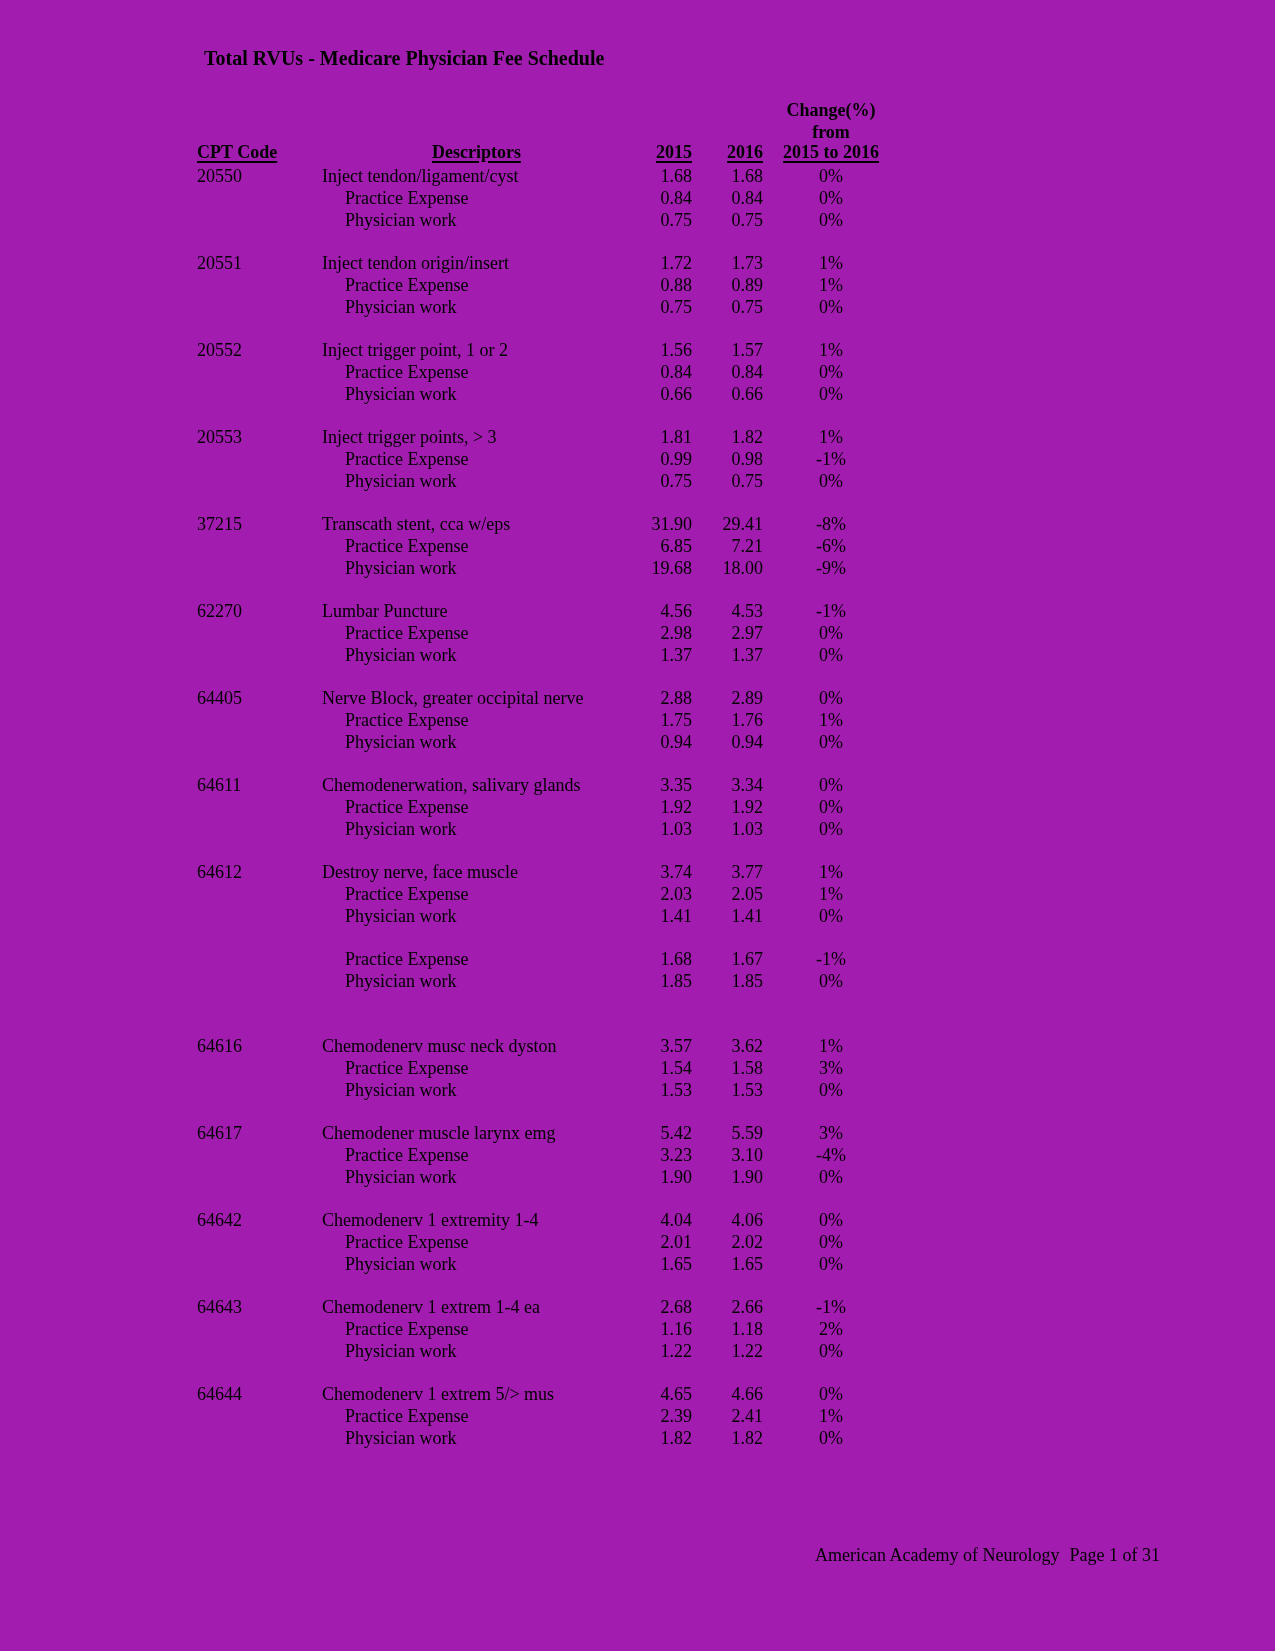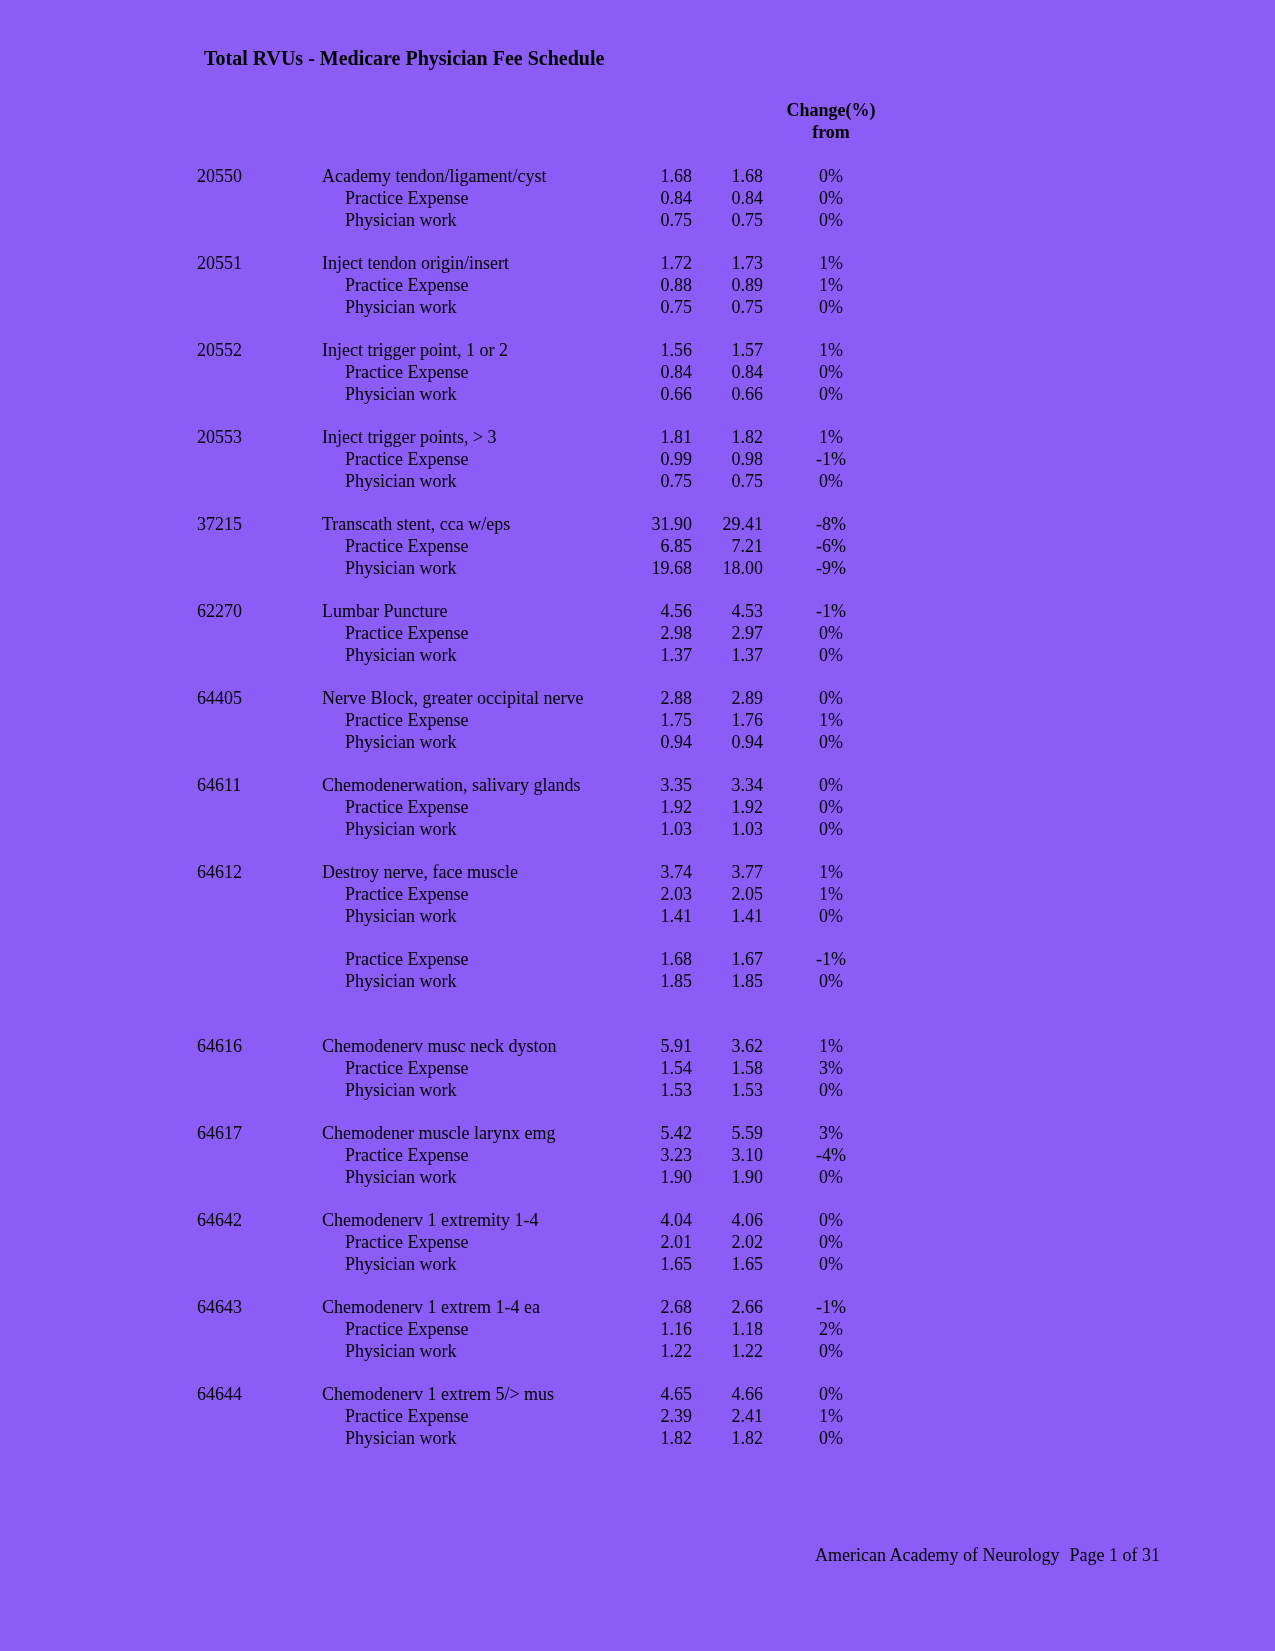--- a/index.html
+++ b/index.html
@@ -1,18 +1,18 @@
 <!DOCTYPE html>
 <html><head>
 <meta charset="utf-8">
 <style>
   html,body { margin:0; padding:0; background:#ffffff; }
   .page {
     position:relative; width:1275px; height:1651px;
-    background:#8b5cf6; color:#000000; overflow:hidden;
+    background:#a21caf; color:#000000; overflow:hidden;
     font-family:"Liberation Serif","DejaVu Serif",serif;
     font-size:18px;
   }
   .title {
     position:absolute; left:204px; top:46px; margin:0;
     font-size:20px; font-weight:bold; line-height:24px;
   }
   .hdr { font-weight:bold; line-height:22px; }
   .hdr-change1 { position:absolute; left:781px; top:99px;  width:100px; text-align:center; }
   .hdr-change2 { position:absolute; left:781px; top:121px; width:100px; text-align:center; }
@@ -37,26 +37,33 @@
 </head>
 <body>
 
 <div class="page">
 
   <h1 class="title">Total RVUs - Medicare Physician Fee Schedule</h1>
 
   <div class="hdr hdr-change1">Change(%)</div>
   <div class="hdr hdr-change2">from</div>
 
+  <div class="hdr hdr-row">
+    <span class="c-code u">CPT Code</span>
+    <span class="h-desc u">Descriptors</span>
+    <span class="c-y15 u">2015</span>
+    <span class="c-y16 u">2016</span>
+    <span class="c-chg u">2015 to 2016</span>
+  </div>
 
   <div class="tbody">
       <div class="group">
         <div class="line main">
           <span class="c-code">20550</span>
-          <span class="c-desc">Academy tendon/ligament/cyst</span>
+          <span class="c-desc">Inject tendon/ligament/cyst</span>
           <span class="c-y15">1.68</span>
           <span class="c-y16">1.68</span>
           <span class="c-chg">0%</span>
         </div>
         <div class="line sub">
           <span class="c-desc">Practice Expense</span>
           <span class="c-y15">0.84</span>
           <span class="c-y16">0.84</span>
           <span class="c-chg">0%</span>
         </div>
@@ -246,21 +253,21 @@
           <span class="c-desc">Physician work</span>
           <span class="c-y15">1.85</span>
           <span class="c-y16">1.85</span>
           <span class="c-chg">0%</span>
         </div>
       </div>
       <div class="group">
         <div class="line main">
           <span class="c-code">64616</span>
           <span class="c-desc">Chemodenerv musc neck dyston</span>
-          <span class="c-y15">5.91</span>
+          <span class="c-y15">3.57</span>
           <span class="c-y16">3.62</span>
           <span class="c-chg">1%</span>
         </div>
         <div class="line sub">
           <span class="c-desc">Practice Expense</span>
           <span class="c-y15">1.54</span>
           <span class="c-y16">1.58</span>
           <span class="c-chg">3%</span>
         </div>
         <div class="line sub">

